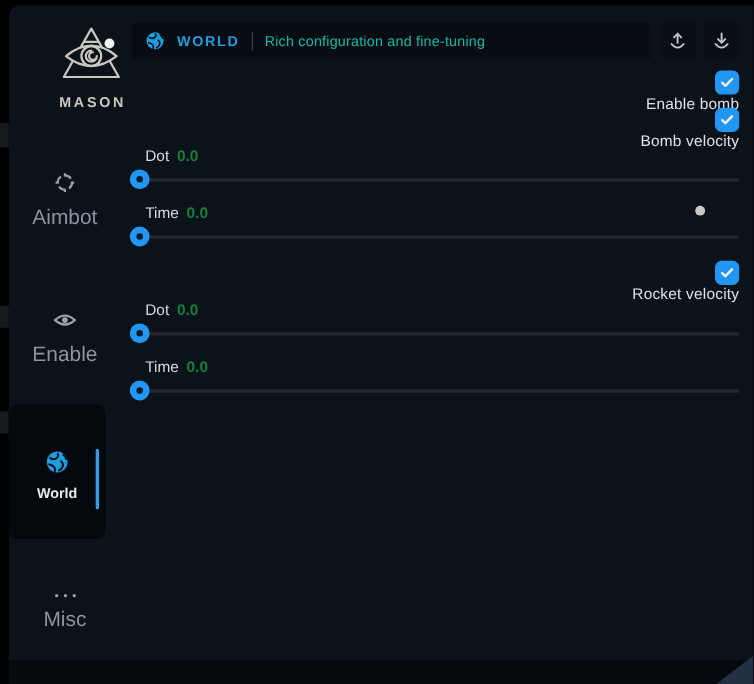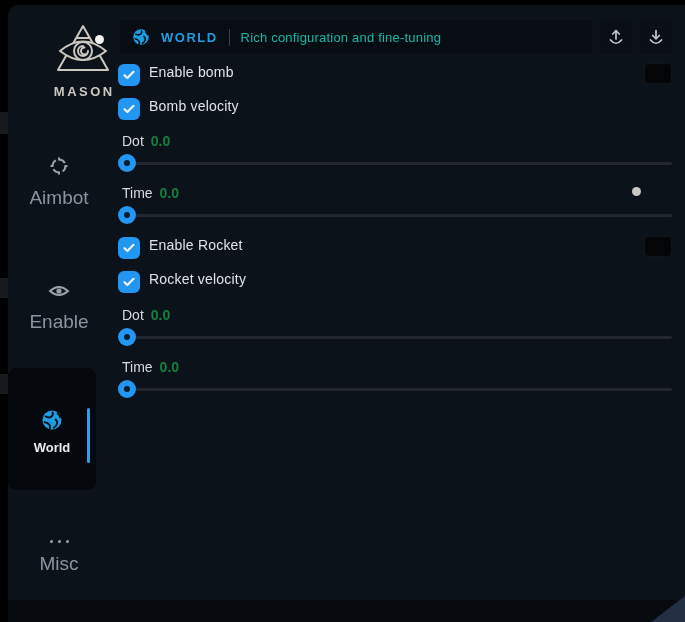--- a/index.html
+++ b/index.html
@@ -62,33 +62,33 @@
   }
   .header-title { color:#1e9de0; font-size:13px; font-weight:bold; letter-spacing:1.5px; }
   .header-sep { width:1px; height:17px; background:#39414a; }
   .header-subtitle { color:#14b8a6; font-size:13px; letter-spacing:.2px; white-space:nowrap; }
   .icon-btn {
     width:32px; height:34px; margin-left:8px; background:#0a0f16; border-radius:4px;
     display:flex; align-items:center; justify-content:center; cursor:pointer;
   }
 
   .panel-body { position:absolute; top:59px; left:8px; right:13px; }
-  .checkbox-row { display:flex; align-items:flex-start; height:22px; margin-bottom:12px; }
+  .checkbox-row { display:flex; align-items:flex-end; height:22px; margin-bottom:12px;flex-direction:column; }
   .checkbox {
     width:22px; height:22px; border-radius:6px; background:#2196f3;
     display:flex; align-items:center; justify-content:center; cursor:pointer; flex:none;
   }
   .checkbox-label { margin-left:9px; color:#dfe3e7; font-size:14px; letter-spacing:.2px; }
   .color-swatch {
     margin-left:auto; margin-right:1px; width:26px; height:19px;
     background:#030507; border-radius:4px; cursor:pointer;
     box-shadow:0 0 0 1px #10151c;
   }
   .slider-group { margin-bottom:13px; }
-  .slider-label-row { display:flex; align-items:baseline; gap:7px; height:16px; margin-bottom:5px; margin-left:4px; }
+  .slider-label-row { display:flex; align-items:baseline; gap:7px; height:16px; margin-bottom:5px; margin-left:14px; }
   .slider-name { color:#d7dbdf; font-size:14px; }
   .slider-value { color:#15803d; font-size:14px; font-weight:bold;text-align:center; }
   .slider-row { position:relative; height:18px; display:flex; align-items:center; }
   .slider-track { width:100%; height:3px; background:#23282f; border-radius:2px; cursor:pointer; }
   .slider-thumb {
     position:absolute; left:0; top:0; width:18px; height:18px; border-radius:50%;
     background:#2196f3; display:flex; align-items:center; justify-content:center; cursor:pointer;
   }
   .slider-thumb i { width:6px; height:6px; border-radius:50%; background:#0b1c2b; }
 
@@ -226,29 +226,20 @@
           <span class="slider-value">0.0</span>
         </div>
         <div class="slider-row">
           <div class="slider-track"></div>
           <div class="slider-thumb">
               <i></i>
             </div>
         </div>
       </div>
 
-      <div class="checkbox-row" style="margin-top:11px;">
-        <div class="checkbox">
-          <svg width="12" height="10" viewBox="0 0 12 10" fill="none" stroke="#eef4f8" stroke-width="2.2" stroke-linecap="round" stroke-linejoin="round">
-              <path d="M1.5 5.2 L4.4 8 L10.5 1.8"></path>
-            </svg>
-        </div>
-        <span class="checkbox-label">Enable Rocket</span>
-        <div class="color-swatch"></div>
-      </div>
 
       <div class="checkbox-row">
         <div class="checkbox">
           <svg width="12" height="10" viewBox="0 0 12 10" fill="none" stroke="#eef4f8" stroke-width="2.2" stroke-linecap="round" stroke-linejoin="round">
               <path d="M1.5 5.2 L4.4 8 L10.5 1.8"></path>
             </svg>
         </div>
         <span class="checkbox-label">Rocket velocity</span>
       </div>
 

